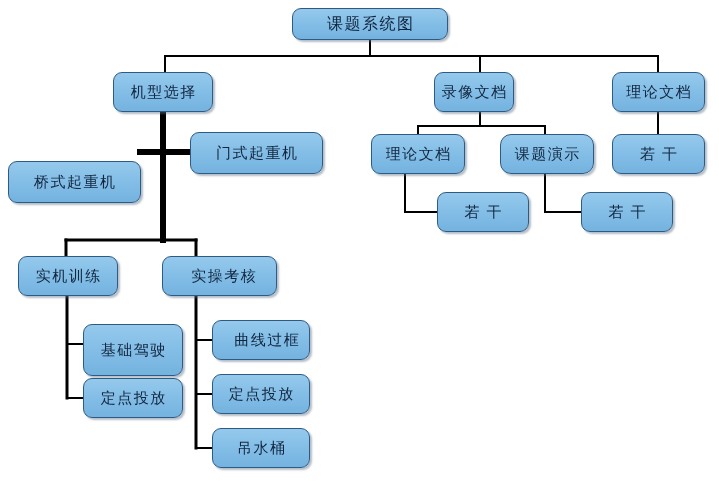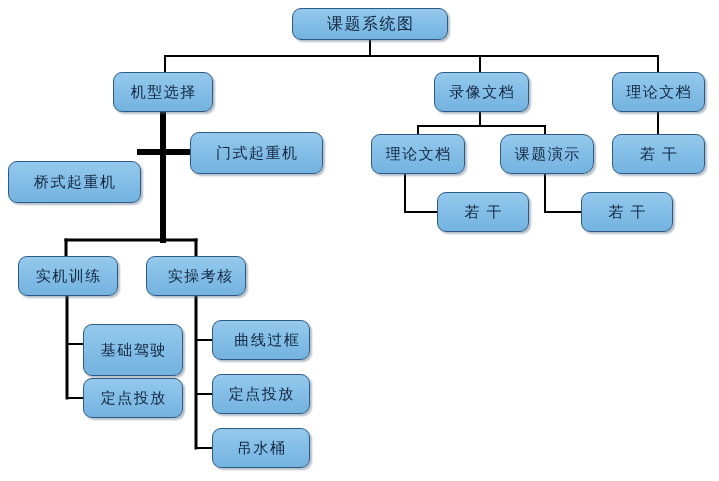--- a/index.html
+++ b/index.html
@@ -77,41 +77,41 @@
       <path d="M196,340 L212,340" stroke-width="2"></path>
       <path d="M196,394 L212,394" stroke-width="2"></path>
       <path d="M196,448 L212,448" stroke-width="2"></path>
     </g>
   </svg>
 
   <div class="node root" style="left:292px;top:8px;width:156px;height:32px;">课题系统图</div>
 
   <div class="node" style="left:113px;top:72px;width:100px;height:40px;">机型选择</div>
 
-  <div class="node" style="left:434px;top:72px;width:95px;height:40px;">录像文档</div>
+  <div class="node" style="left:434px;top:72px;width:80px;height:40px;">录像文档</div>
 
   <div class="node" style="left:612px;top:72px;width:93px;height:40px;">理论文档</div>
 
   <div class="node" style="left:8px;top:131px;width:133px;height:42px;margin-top:30px;">桥式起重机</div>
 
   <div class="node" style="left:190px;top:132px;width:133px;height:42px;">门式起重机</div>
 
   <div class="node" style="left:371px;top:134px;width:94px;height:40px;">理论文档</div>
 
   <div class="node" style="left:500px;top:134px;width:94px;height:40px;border-radius:11px;">课题演示</div>
 
   <div class="node wide-sp" style="left:612px;top:134px;width:93px;height:40px;">若干</div>
 
   <div class="node wide-sp" style="left:437px;top:192px;width:92px;height:40px;">若干</div>
 
   <div class="node wide-sp" style="left:581px;top:192px;width:92px;height:40px;">若干</div>
 
   <div class="node" style="left:18px;top:256px;width:100px;height:40px;">实机训练</div>
 
-  <div class="node" style="left:146px;top:256px;width:100px;height:40px;padding-left:8px;">实操考核</div>
+  <div class="node" style="left:162px;top:256px;width:115px;height:40px;padding-left:8px;">实操考核</div>
 
   <div class="node" style="left:83px;top:324px;width:100px;height:52px;">基础驾驶</div>
 
   <div class="node" style="left:83px;top:378px;width:100px;height:40px;">定点投放</div>
 
   <div class="node" style="left:212px;top:320px;width:98px;height:40px;padding-left:11px;">曲线过框</div>
 
   <div class="node" style="left:212px;top:374px;width:98px;height:40px;">定点投放</div>
 
   <div class="node" style="left:212px;top:428px;width:98px;height:40px;">吊水桶</div>

